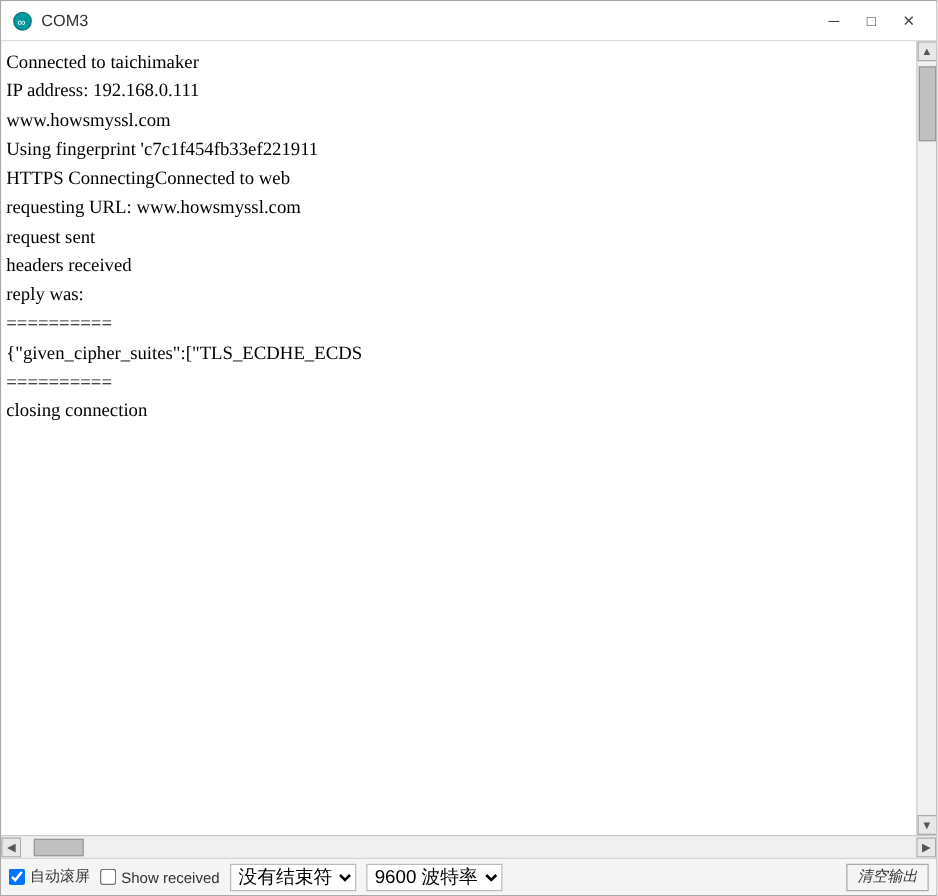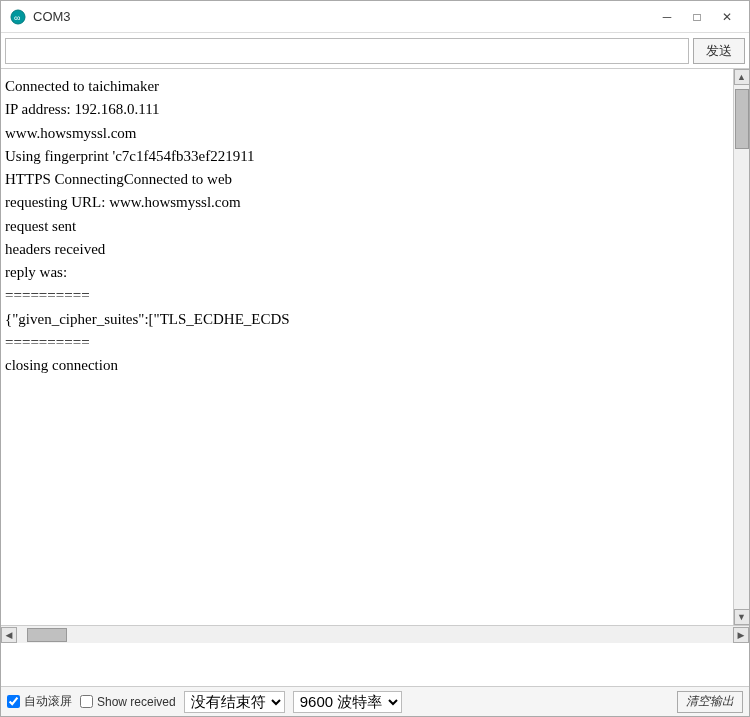--- a/index.html
+++ b/index.html
@@ -233,21 +233,20 @@
     
     .status-bar {
       height: 30px;
       background: #f5f5f5;
       border-top: 1px solid #ccc;
       display: flex;
       align-items: center;
       padding: 0 6px;
       flex-shrink: 0;
       gap: 8px;
-      margin-top: 43px;
     }
 
     .status-checkbox-group {
       display: flex;
       align-items: center;
       gap: 4px;
       font-size: 12px;
       color: #333;
     }
 
@@ -296,24 +295,20 @@
       </svg>
     </div>
     <span class="title-bar-title">COM3</span>
     <div class="title-bar-controls">
       <button class="title-btn">─</button>
       <button class="title-btn">□</button>
       <button class="title-btn close">✕</button>
     </div>
   </div>
 
-  <div class="input-bar">
-    <input class="serial-input" type="text" style="">
-    <button class="send-btn">发送</button>
-  </div>
 
   <div class="main-content">
     <div class="serial-output" id="serial-output-text">Connected to taichimaker
 IP address: 192.168.0.111
 www.howsmyssl.com
 Using fingerprint 'c7c1f454fb33ef221911
 HTTPS ConnectingConnected to web
 requesting URL: www.howsmyssl.com
 request sent
 headers received

